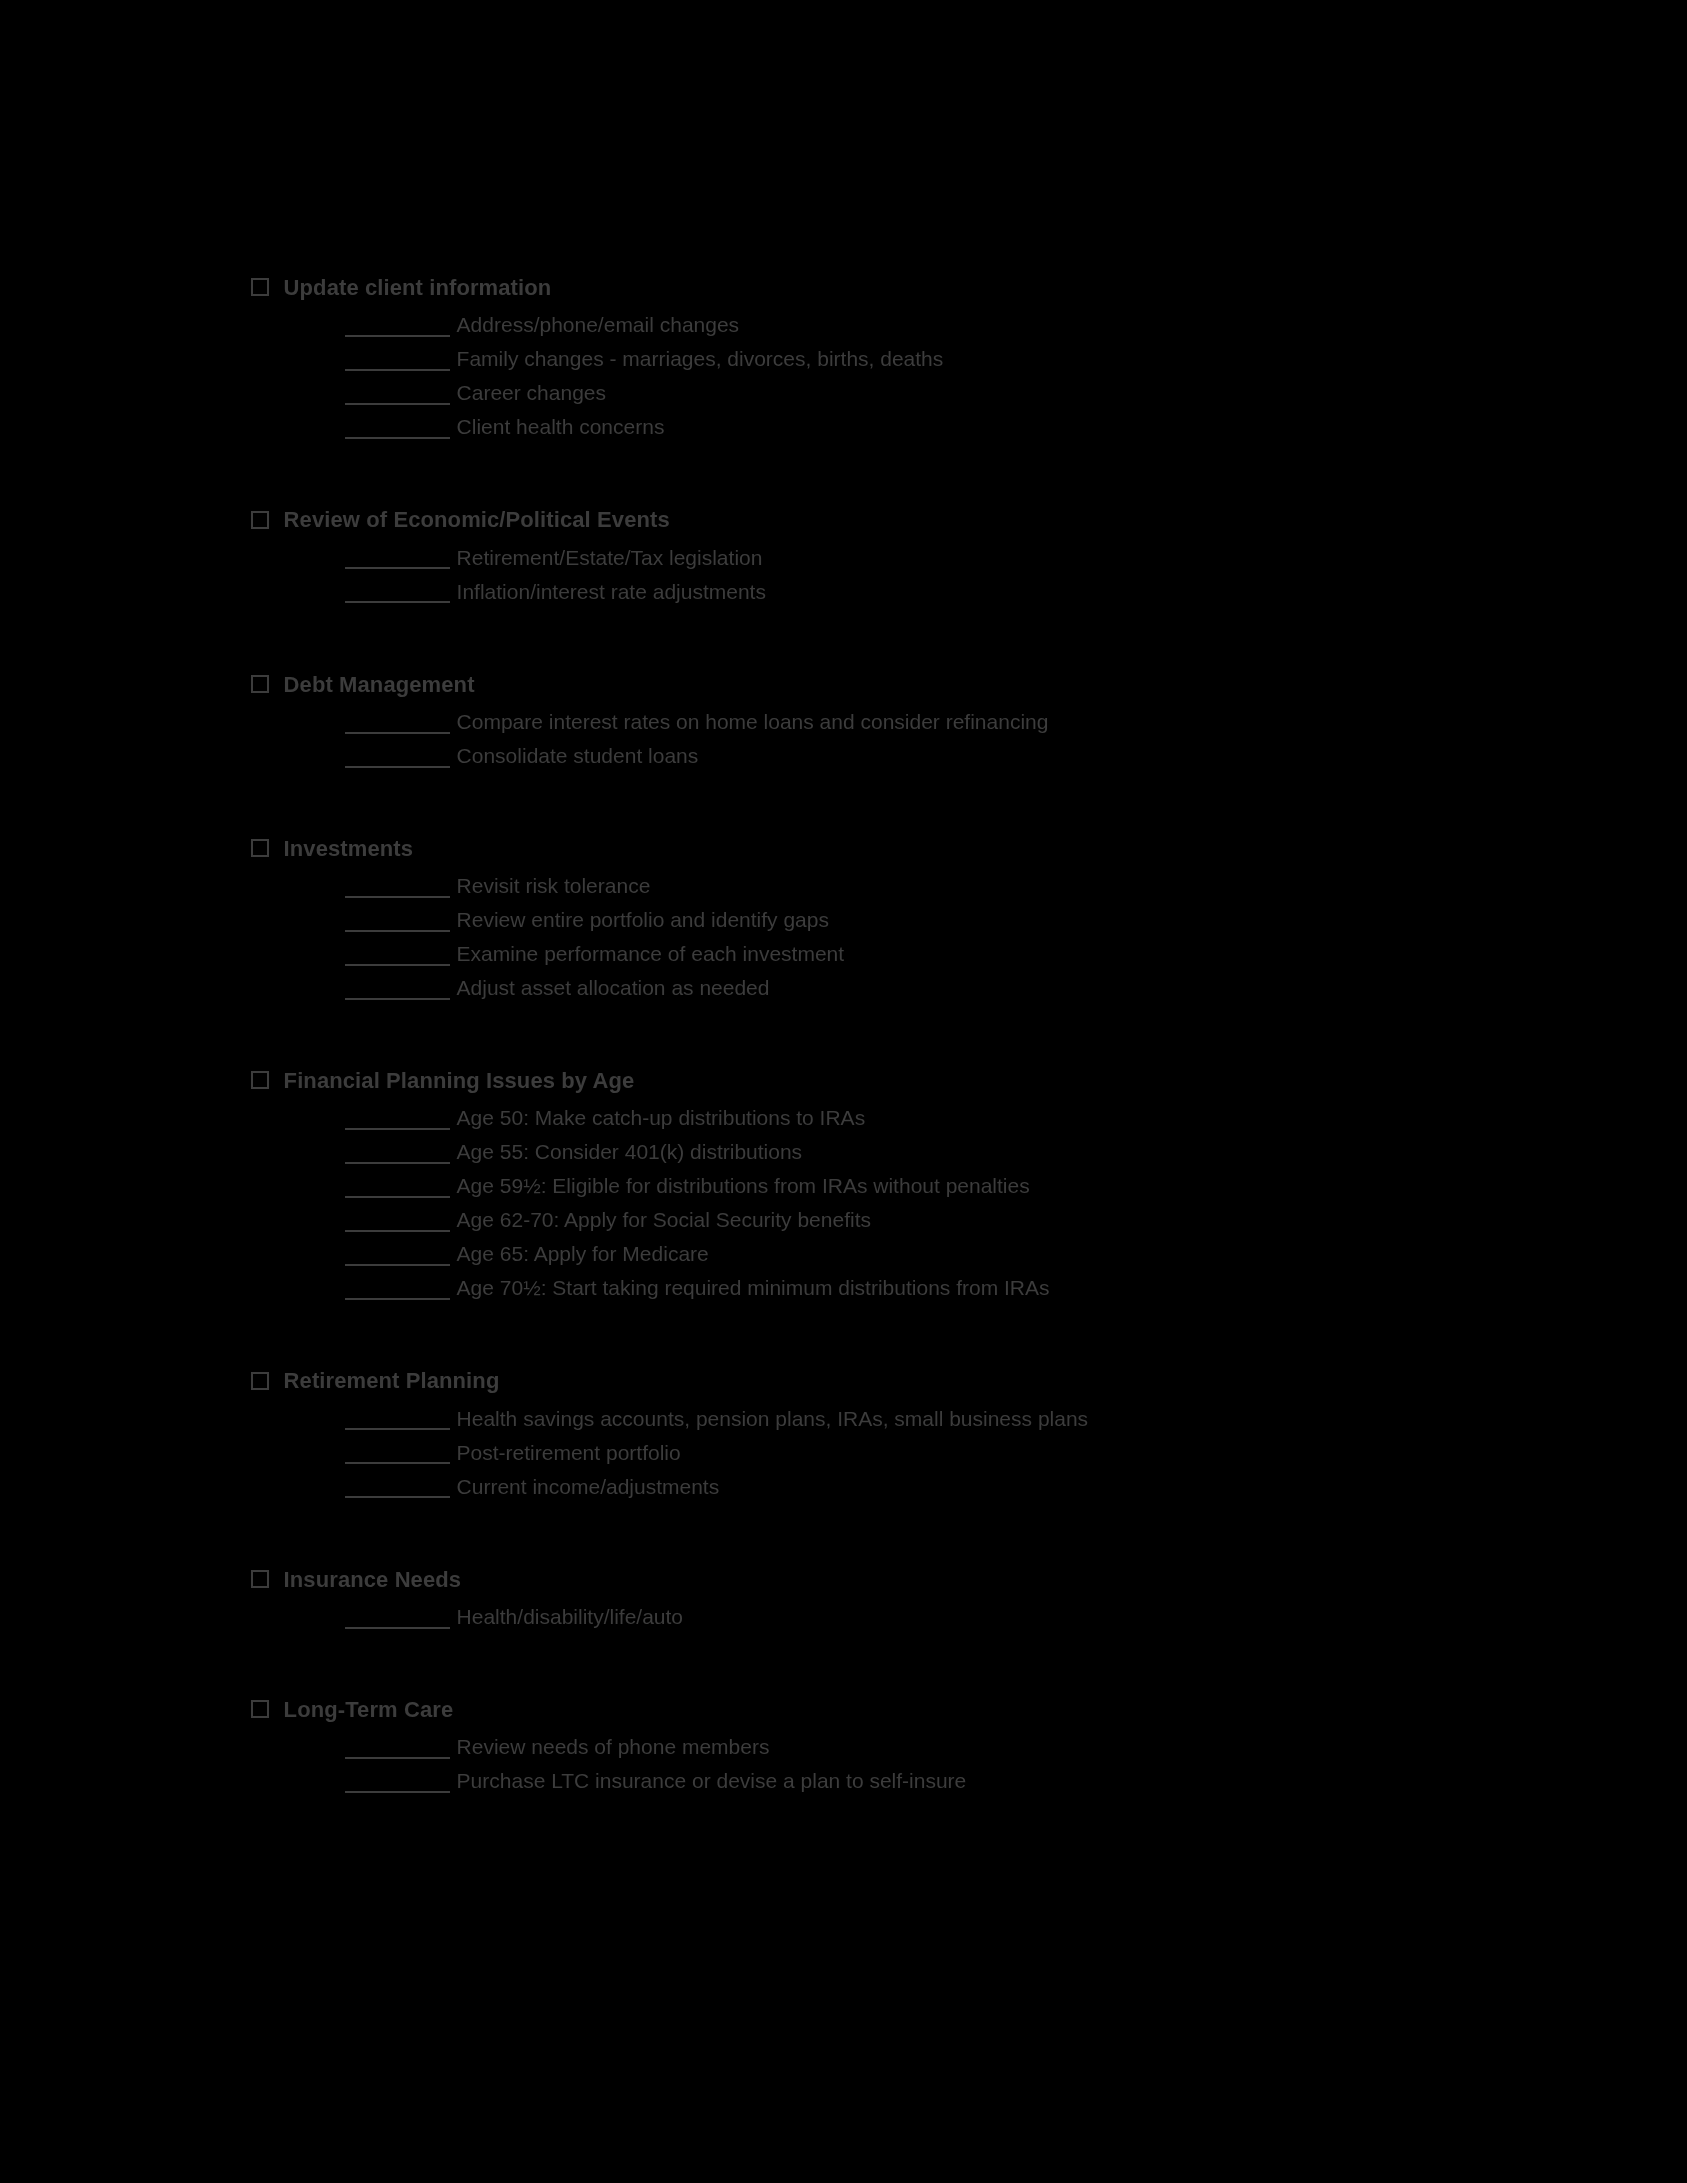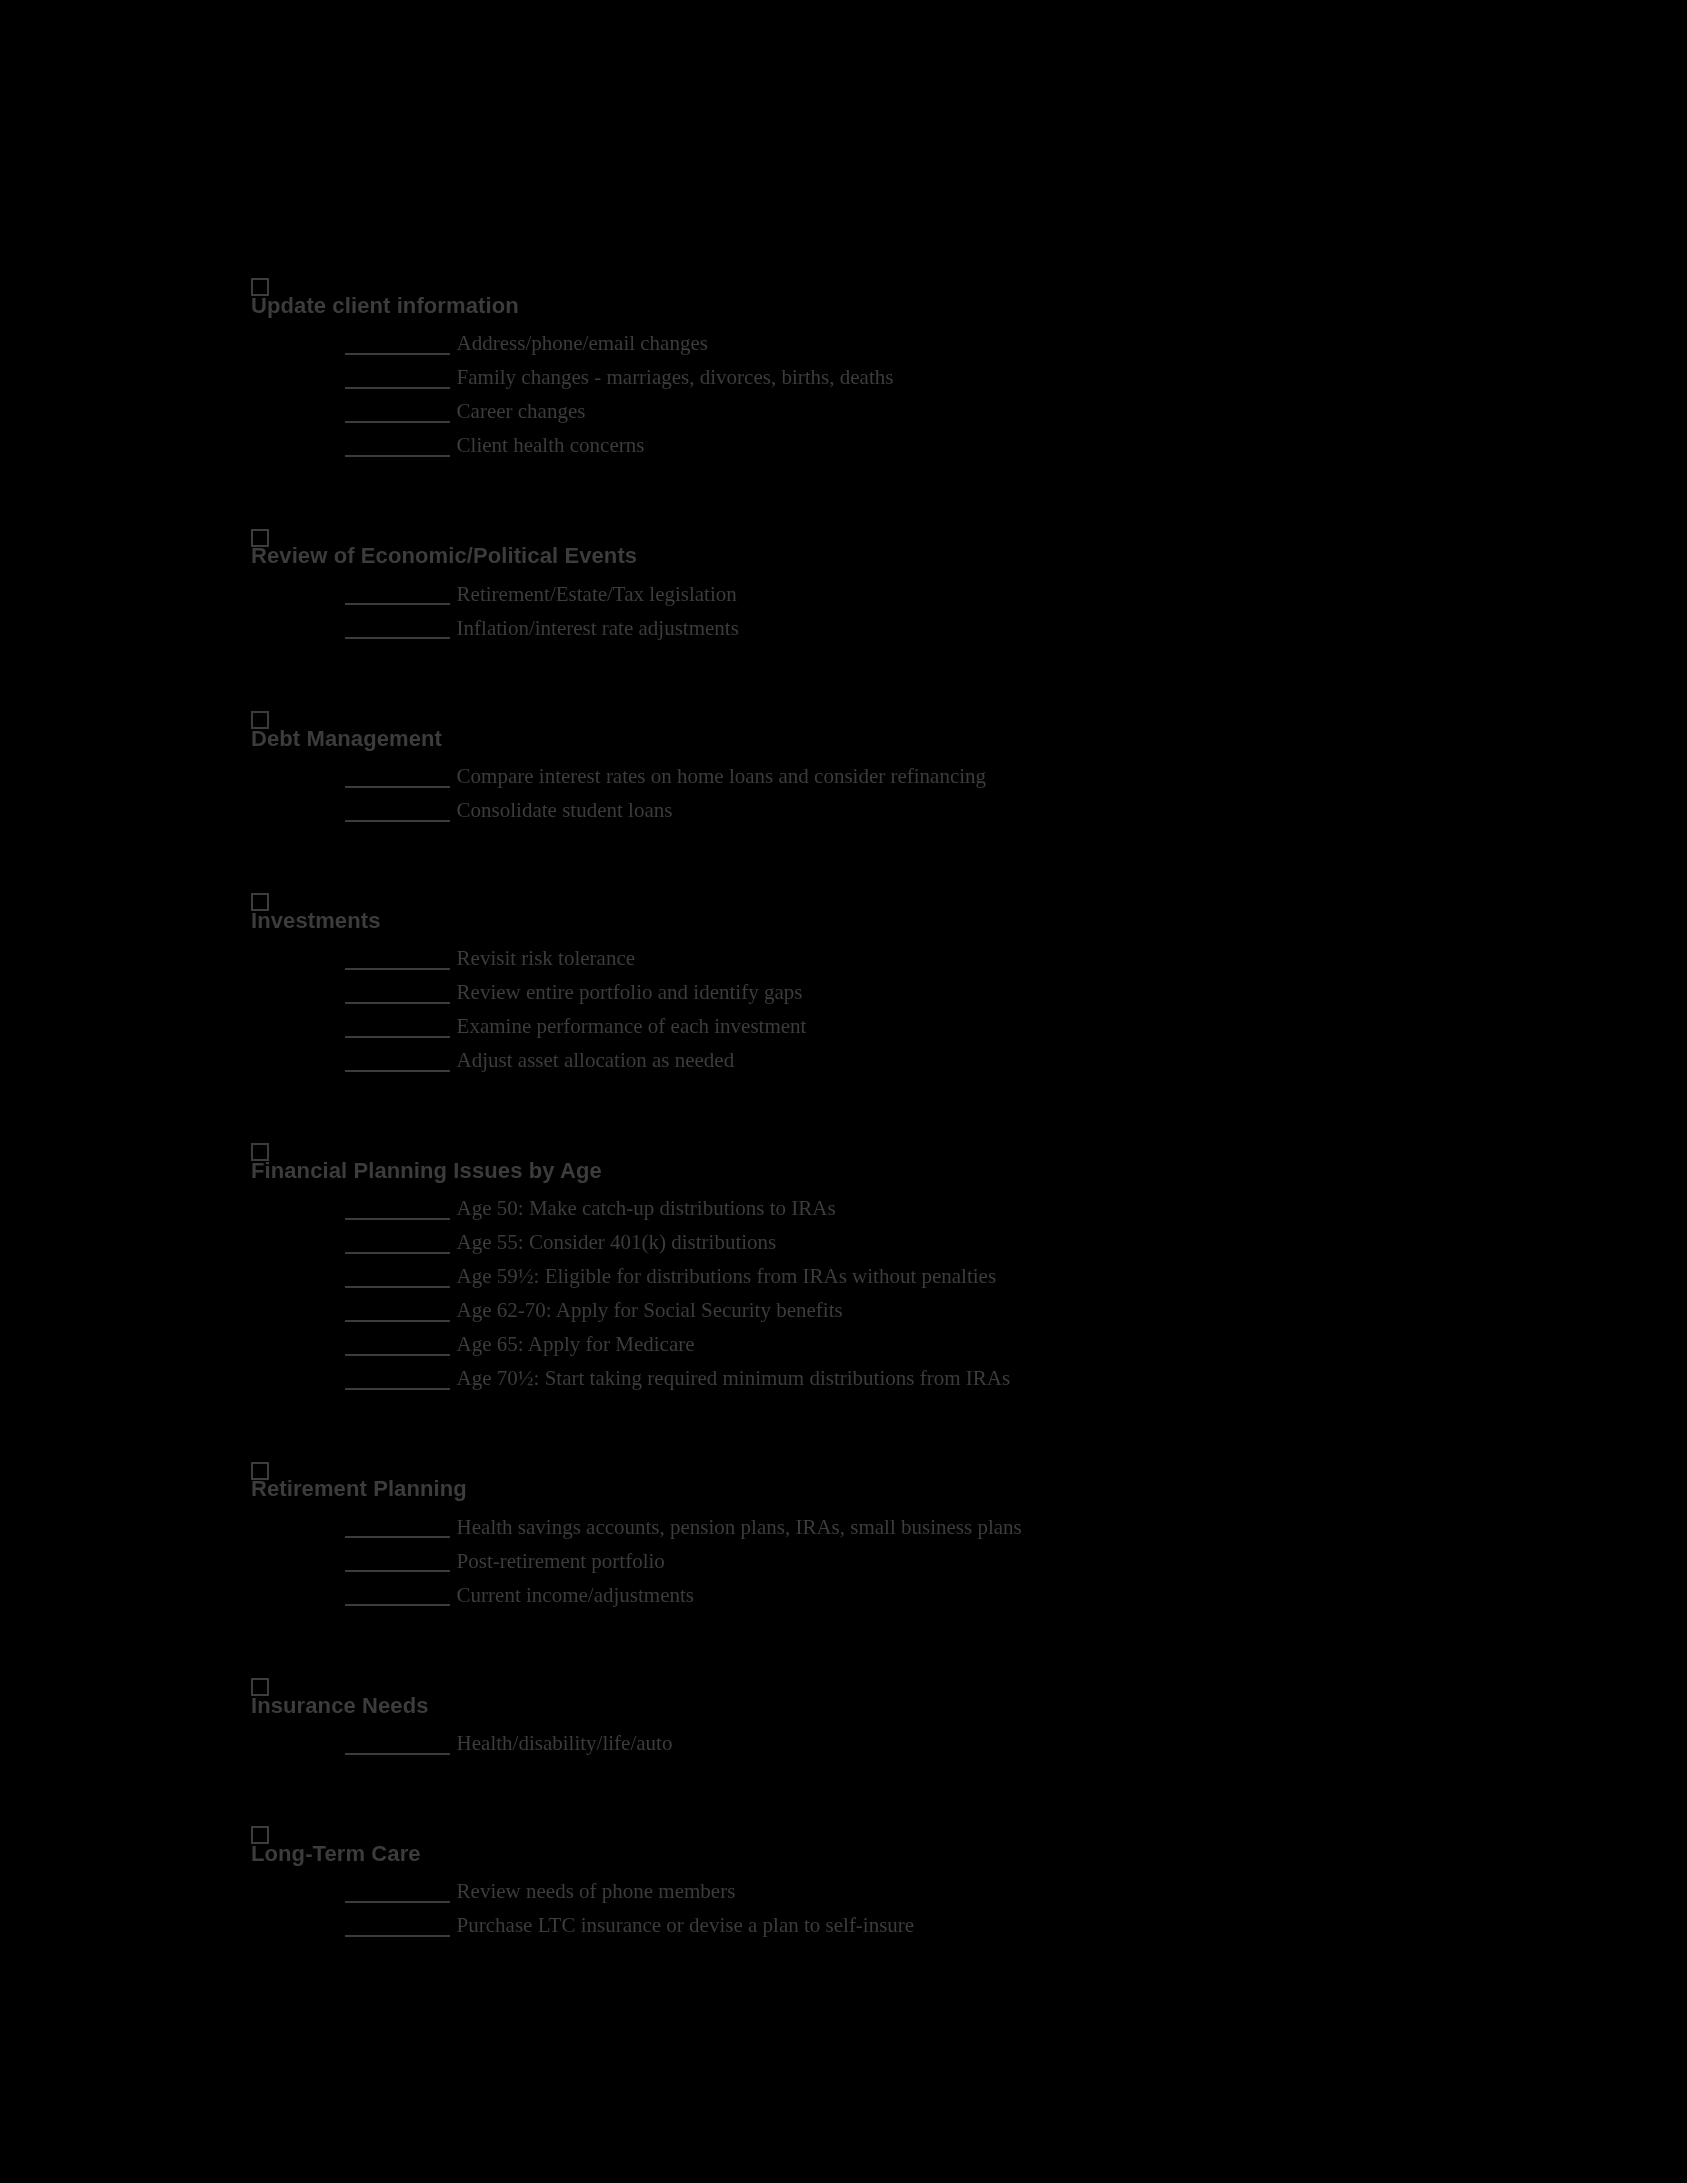--- a/index.html
+++ b/index.html
@@ -25,21 +25,20 @@
   .section {
     margin-bottom: 65px;
   }
   .section:last-child {
     margin-bottom: 8px;
   }
   .section-head {
     display: flex;
     align-items: baseline;
     margin-bottom: 9.3px;
-    flex-direction: column;
   }
   .checkbox-glyph {
     display: inline-block;
     width: 18px;
     height: 18px;
     box-sizing: border-box;
     border: 2px solid #3c3c3c;
     margin-right: 14.6px;
     flex: 0 0 auto;
     position: relative;
@@ -50,21 +49,20 @@
     font-weight: bold;
     color: #3c3c3c;
     letter-spacing: 0.1px;
     line-height: 1.0;
     white-space: nowrap;
   }
   .items {
     margin: 0;
     padding: 0;
     list-style: none;
-    font-family: Liberation Serif, serif;
   }
   .item {
     display: flex;
     align-items: flex-end;
     height: 34px;
     line-height: 34px;
   }
   .blank-rule {
     flex: 0 0 auto;
     width: 105px;

